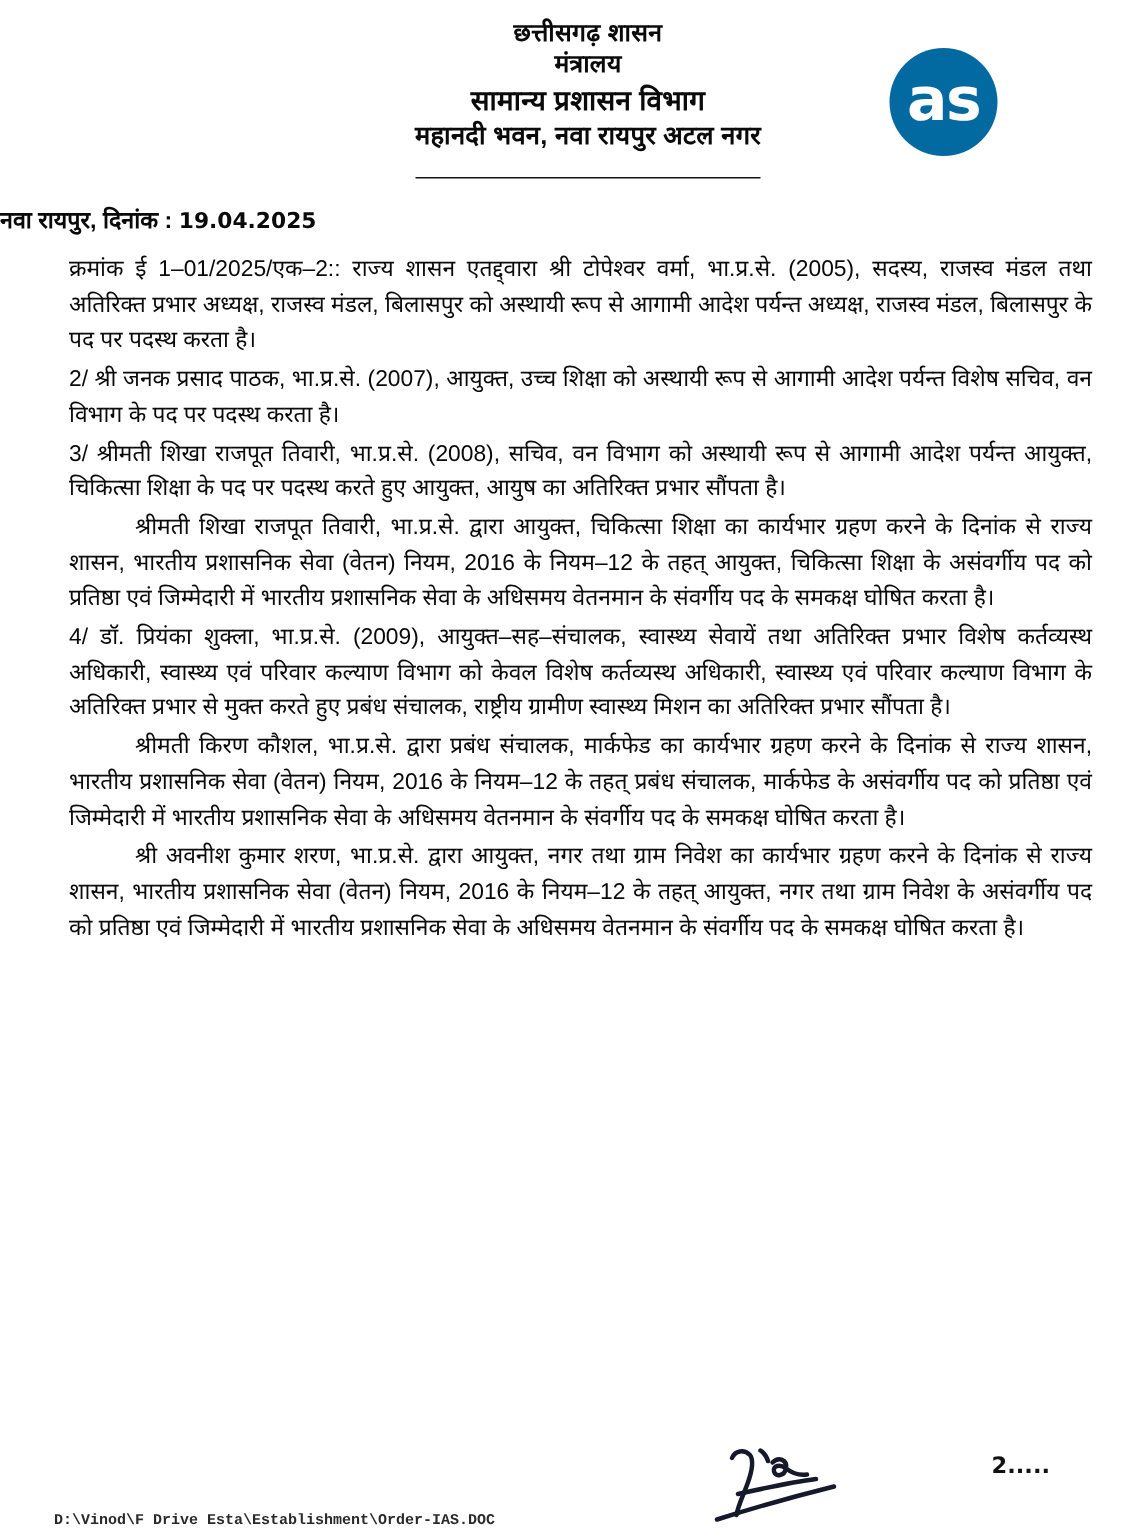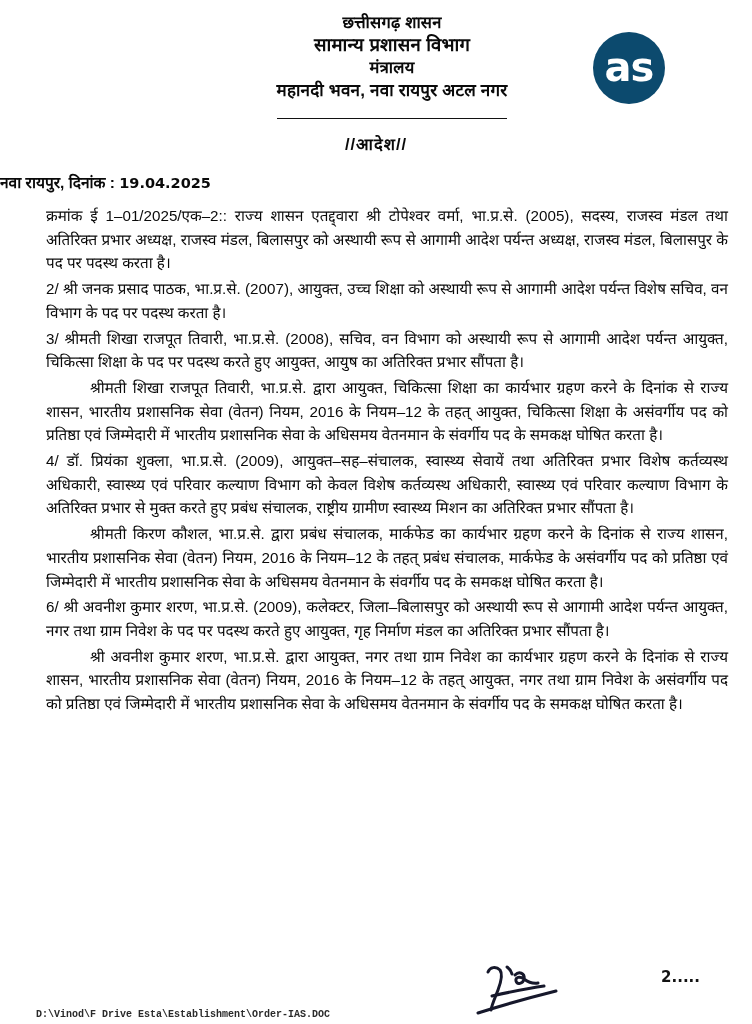--- a/index.html
+++ b/index.html
@@ -51,21 +51,21 @@
   }
 
   
   .logo-badge {
     position: absolute;
     top: 32px;
     right: 87px;
     width: 72px;
     height: 72px;
     border-radius: 50%;
-    background: #0c4a6e;
+    background: #0369a1;
     display: flex;
     align-items: center;
     justify-content: center;
   }
   .logo-badge .logo-text {
     color: #ffffff;
     font-family: "DejaVu Sans", sans-serif;
     font-weight: bold;
     font-size: 40px;
     line-height: 1;
@@ -137,38 +137,36 @@
 <body>
 
 <div class="page">
 
   <div class="logo-badge">
     <span class="logo-text">as</span>
   </div>
 
   <div class="header">
     <div class="hdr-line hdr-1">छत्तीसगढ़ शासन</div>
+    <div class="hdr-line hdr-3">मंत्रालय</div>
     <div class="hdr-line hdr-2">सामान्य प्रशासन विभाग</div>
-    <div class="hdr-line hdr-3">मंत्रालय</div>
     <div class="hdr-line hdr-4">महानदी भवन, नवा रायपुर अटल नगर</div>
-    <div class="order-word">//आदेश//</div>
   </div>
 
   <div class="placedate">
     <span>नवा रायपुर, </span><span>दिनांक : </span><span class="dt-val">19.04.2025</span>
   </div>
 
   <div class="body-wrap">
     <p class="para gap-after">क्रमांक ई 1–01/2025/एक–2:: राज्य शासन एतद्द्वारा श्री टोपेश्वर वर्मा, भा.प्र.से. (2005), सदस्य, राजस्व मंडल तथा अतिरिक्त प्रभार अध्यक्ष, राजस्व मंडल, बिलासपुर को अस्थायी रूप से आगामी आदेश पर्यन्त अध्यक्ष, राजस्व मंडल, बिलासपुर के पद पर पदस्थ करता है।</p>
     <p class="para gap-after">2/ श्री जनक प्रसाद पाठक, भा.प्र.से. (2007), आयुक्त, उच्च शिक्षा को अस्थायी रूप से आगामी आदेश पर्यन्त विशेष सचिव, वन विभाग के पद पर पदस्थ करता है।</p>
     <p class="para gap-after">3/ श्रीमती शिखा राजपूत तिवारी, भा.प्र.से. (2008), सचिव, वन विभाग को अस्थायी रूप से आगामी आदेश पर्यन्त आयुक्त, चिकित्सा शिक्षा के पद पर पदस्थ करते हुए आयुक्त, आयुष का अतिरिक्त प्रभार सौंपता है।</p>
     <p class="para indented gap-after">श्रीमती शिखा राजपूत तिवारी, भा.प्र.से. द्वारा आयुक्त, चिकित्सा शिक्षा का कार्यभार ग्रहण करने के दिनांक से राज्य शासन, भारतीय प्रशासनिक सेवा (वेतन) नियम, 2016 के नियम–12 के तहत् आयुक्त, चिकित्सा शिक्षा के असंवर्गीय पद को प्रतिष्ठा एवं जिम्मेदारी में भारतीय प्रशासनिक सेवा के अधिसमय वेतनमान के संवर्गीय पद के समकक्ष घोषित करता है।</p>
     <p class="para gap-after">4/ डॉ. प्रियंका शुक्ला, भा.प्र.से. (2009), आयुक्त–सह–संचालक, स्वास्थ्य सेवायें तथा अतिरिक्त प्रभार विशेष कर्तव्यस्थ अधिकारी, स्वास्थ्य एवं परिवार कल्याण विभाग को केवल विशेष कर्तव्यस्थ अधिकारी, स्वास्थ्य एवं परिवार कल्याण विभाग के अतिरिक्त प्रभार से मुक्त करते हुए प्रबंध संचालक, राष्ट्रीय ग्रामीण स्वास्थ्य मिशन का अतिरिक्त प्रभार सौंपता है।</p>
     <p class="para indented gap-after">श्रीमती किरण कौशल, भा.प्र.से. द्वारा प्रबंध संचालक, मार्कफेड का कार्यभार ग्रहण करने के दिनांक से राज्य शासन, भारतीय प्रशासनिक सेवा (वेतन) नियम, 2016 के नियम–12 के तहत् प्रबंध संचालक, मार्कफेड के असंवर्गीय पद को प्रतिष्ठा एवं जिम्मेदारी में भारतीय प्रशासनिक सेवा के अधिसमय वेतनमान के संवर्गीय पद के समकक्ष घोषित करता है।</p>
-    <p class="para gap-after">6/ श्री अवनीश कुमार शरण, भा.प्र.से. (2009), कलेक्टर, जिला–बिलासपुर को अस्थायी रूप से आगामी आदेश पर्यन्त आयुक्त, नगर तथा ग्राम निवेश के पद पर पदस्थ करते हुए आयुक्त, गृह निर्माण मंडल का अतिरिक्त प्रभार सौंपता है।</p>
     <p class="para indented">श्री अवनीश कुमार शरण, भा.प्र.से. द्वारा आयुक्त, नगर तथा ग्राम निवेश का कार्यभार ग्रहण करने के दिनांक से राज्य शासन, भारतीय प्रशासनिक सेवा (वेतन) नियम, 2016 के नियम–12 के तहत् आयुक्त, नगर तथा ग्राम निवेश के असंवर्गीय पद को प्रतिष्ठा एवं जिम्मेदारी में भारतीय प्रशासनिक सेवा के अधिसमय वेतनमान के संवर्गीय पद के समकक्ष घोषित करता है।</p>
   </div>
 
   <svg class="signature" viewBox="0 0 130 62" xmlns="http://www.w3.org/2000/svg">
     <g fill="none" stroke="#16182b" stroke-width="3" stroke-linecap="round" stroke-linejoin="round">
       <path d="M18 16 C20 11, 26 10, 30 14 C33 18, 31 26, 28 34 C25 42, 22 48, 21 54"></path>
       <path d="M37 11 C40 13, 41 15, 42 18"></path>
       <path d="M45 19 C49 15, 55 17, 54 23 C53 28, 47 29, 46 25 C45 21, 50 20, 54 23 C58 26, 62 28, 68 27"></path>
       <path d="M22 40 C40 36, 58 32, 74 30"></path>
       <path d="M8 57 C30 50, 58 42, 86 35"></path>

